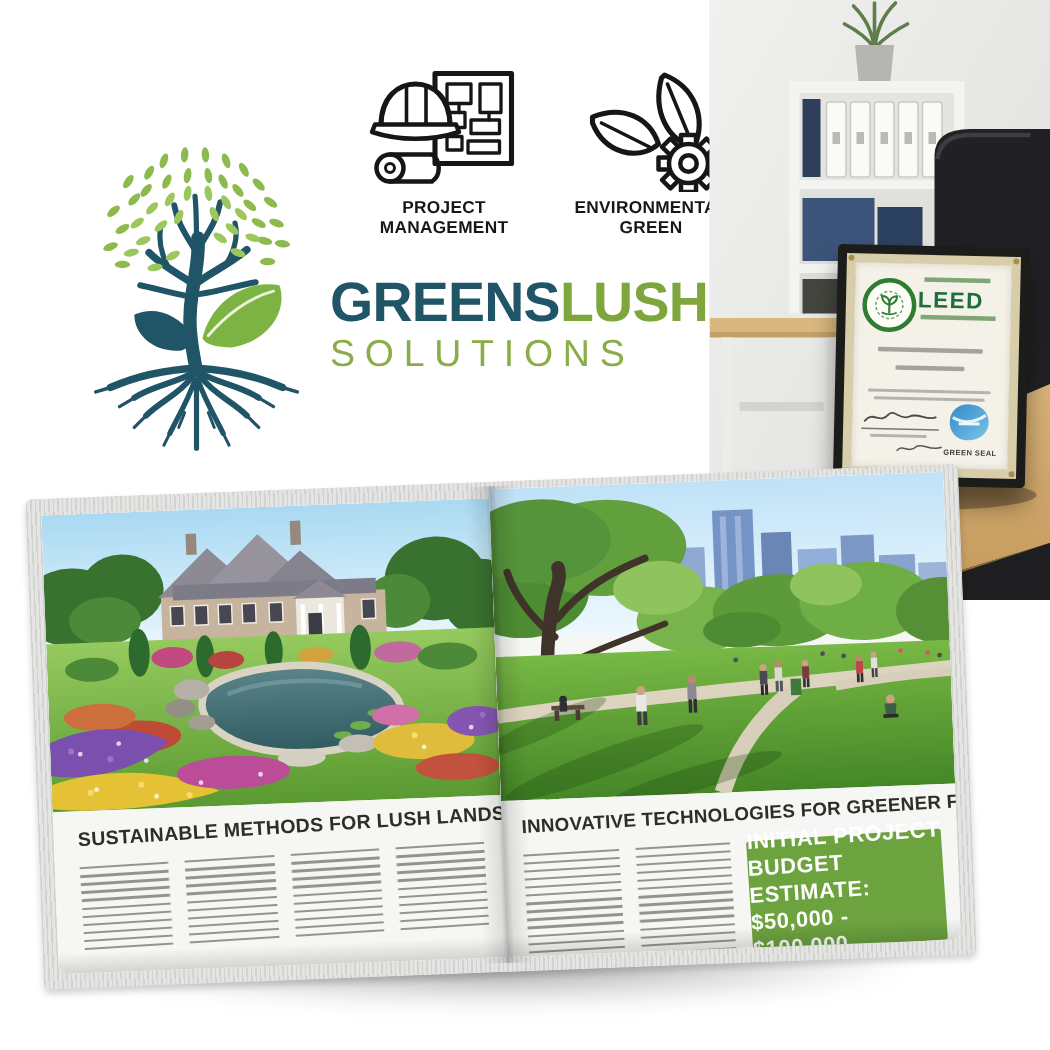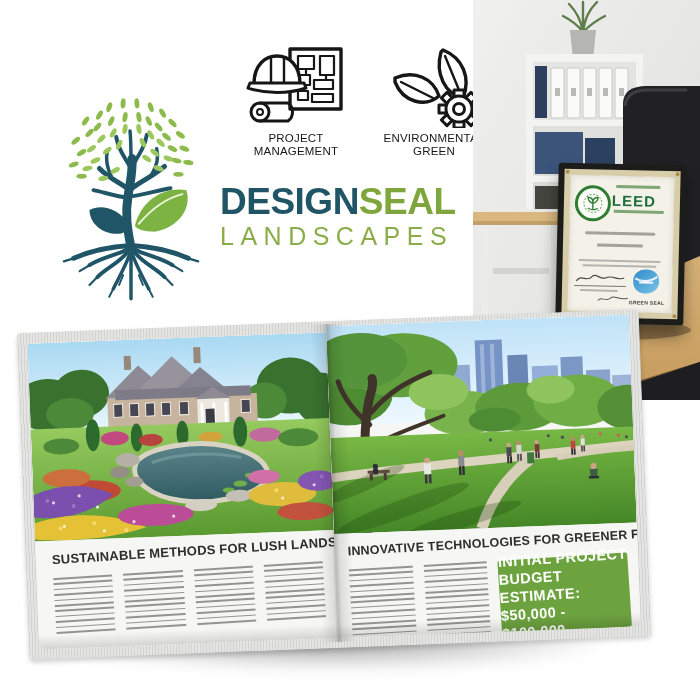--- a/index.html
+++ b/index.html
@@ -9,21 +9,21 @@
 
   
   .wordmark{left:220px;top:183px;}
   .wordmark .main{font-size:37px;font-weight:800;letter-spacing:-0.5px;line-height:1;}
   .wordmark .p1{color:#1f5566;}
   .wordmark .p2{color:#7fa63c;}
   .wordmark .sub{margin-top:4px;font-size:25px;font-weight:400;letter-spacing:6.5px;color:#8aad48;line-height:1;}
 
   
   .svc{text-align:center;}
-  .svc-label{font-size:11.5px;font-weight:400;color:#171717;letter-spacing:0.2px;line-height:13px;}
+  .svc-label{font-size:11.5px;font-weight:700;color:#171717;letter-spacing:0.2px;line-height:13px;}
   .svc-pm{left:228px;top:44px;width:136px;}
   .svc-env{left:378px;top:46px;width:112px;}
 
   
   .office{left:473px;top:0;width:227px;height:400px;overflow:hidden;background:#e9e9e7;}
   .frame{left:84px;top:164px;width:128px;height:160px;background:#1c1c1a;border-radius:3px;
          transform:rotate(1.3deg);box-shadow:0 12px 16px rgba(0,0,0,.38);padding:6px;box-sizing:border-box;}
   .mat{width:100%;height:100%;background:#d8cda9;padding:6px;box-sizing:border-box;position:relative;}
   .screw{position:absolute;width:4px;height:4px;border-radius:50%;background:#a78e4e;}
   .paper{width:100%;height:100%;background:#f4f1e8;position:relative;box-shadow:inset 0 0 6px rgba(0,0,0,.12);}
@@ -152,22 +152,22 @@
       </g>
 
       <path d="M78,128 C66,112 50,108 38,114 C38,128 52,140 70,138 C76,136 78,132 78,128 Z" fill="#1f5566"></path>
 
       <path d="M84,130 C90,104 114,90 136,94 C142,112 128,132 104,136 C94,136 86,134 84,130 Z" fill="#7cb342"></path>
       <path d="M88,128 C100,114 116,102 132,98" stroke="#eaf4da" stroke-width="2" fill="none" stroke-linecap="round"></path>
     </svg>
   </div>
 
   <div class="abs wordmark">
-    <div class="main"><span class="p1">DESIGN</span><span class="p2">SEAL</span></div>
-    <div class="sub">LANDSCAPES</div>
+    <div class="main"><span class="p1">GREENS</span><span class="p2">LUSH</span></div>
+    <div class="sub">SOLUTIONS</div>
   </div>
 
   <div class="abs svc svc-pm">
     <svg width="100" height="84" viewBox="0 0 100 84" stroke="#161616" fill="#ffffff" stroke-linecap="round" stroke-linejoin="round">
       <rect x="44" y="5" width="51" height="60" stroke-width="3.4"></rect>
       <g stroke-width="2.2" fill="none">
         <rect x="52" y="12" width="16" height="13"></rect>
           <rect x="74" y="12" width="14" height="19"></rect>
         <rect x="52" y="31" width="12" height="10"></rect>
           <rect x="68" y="36" width="19" height="9"></rect>

